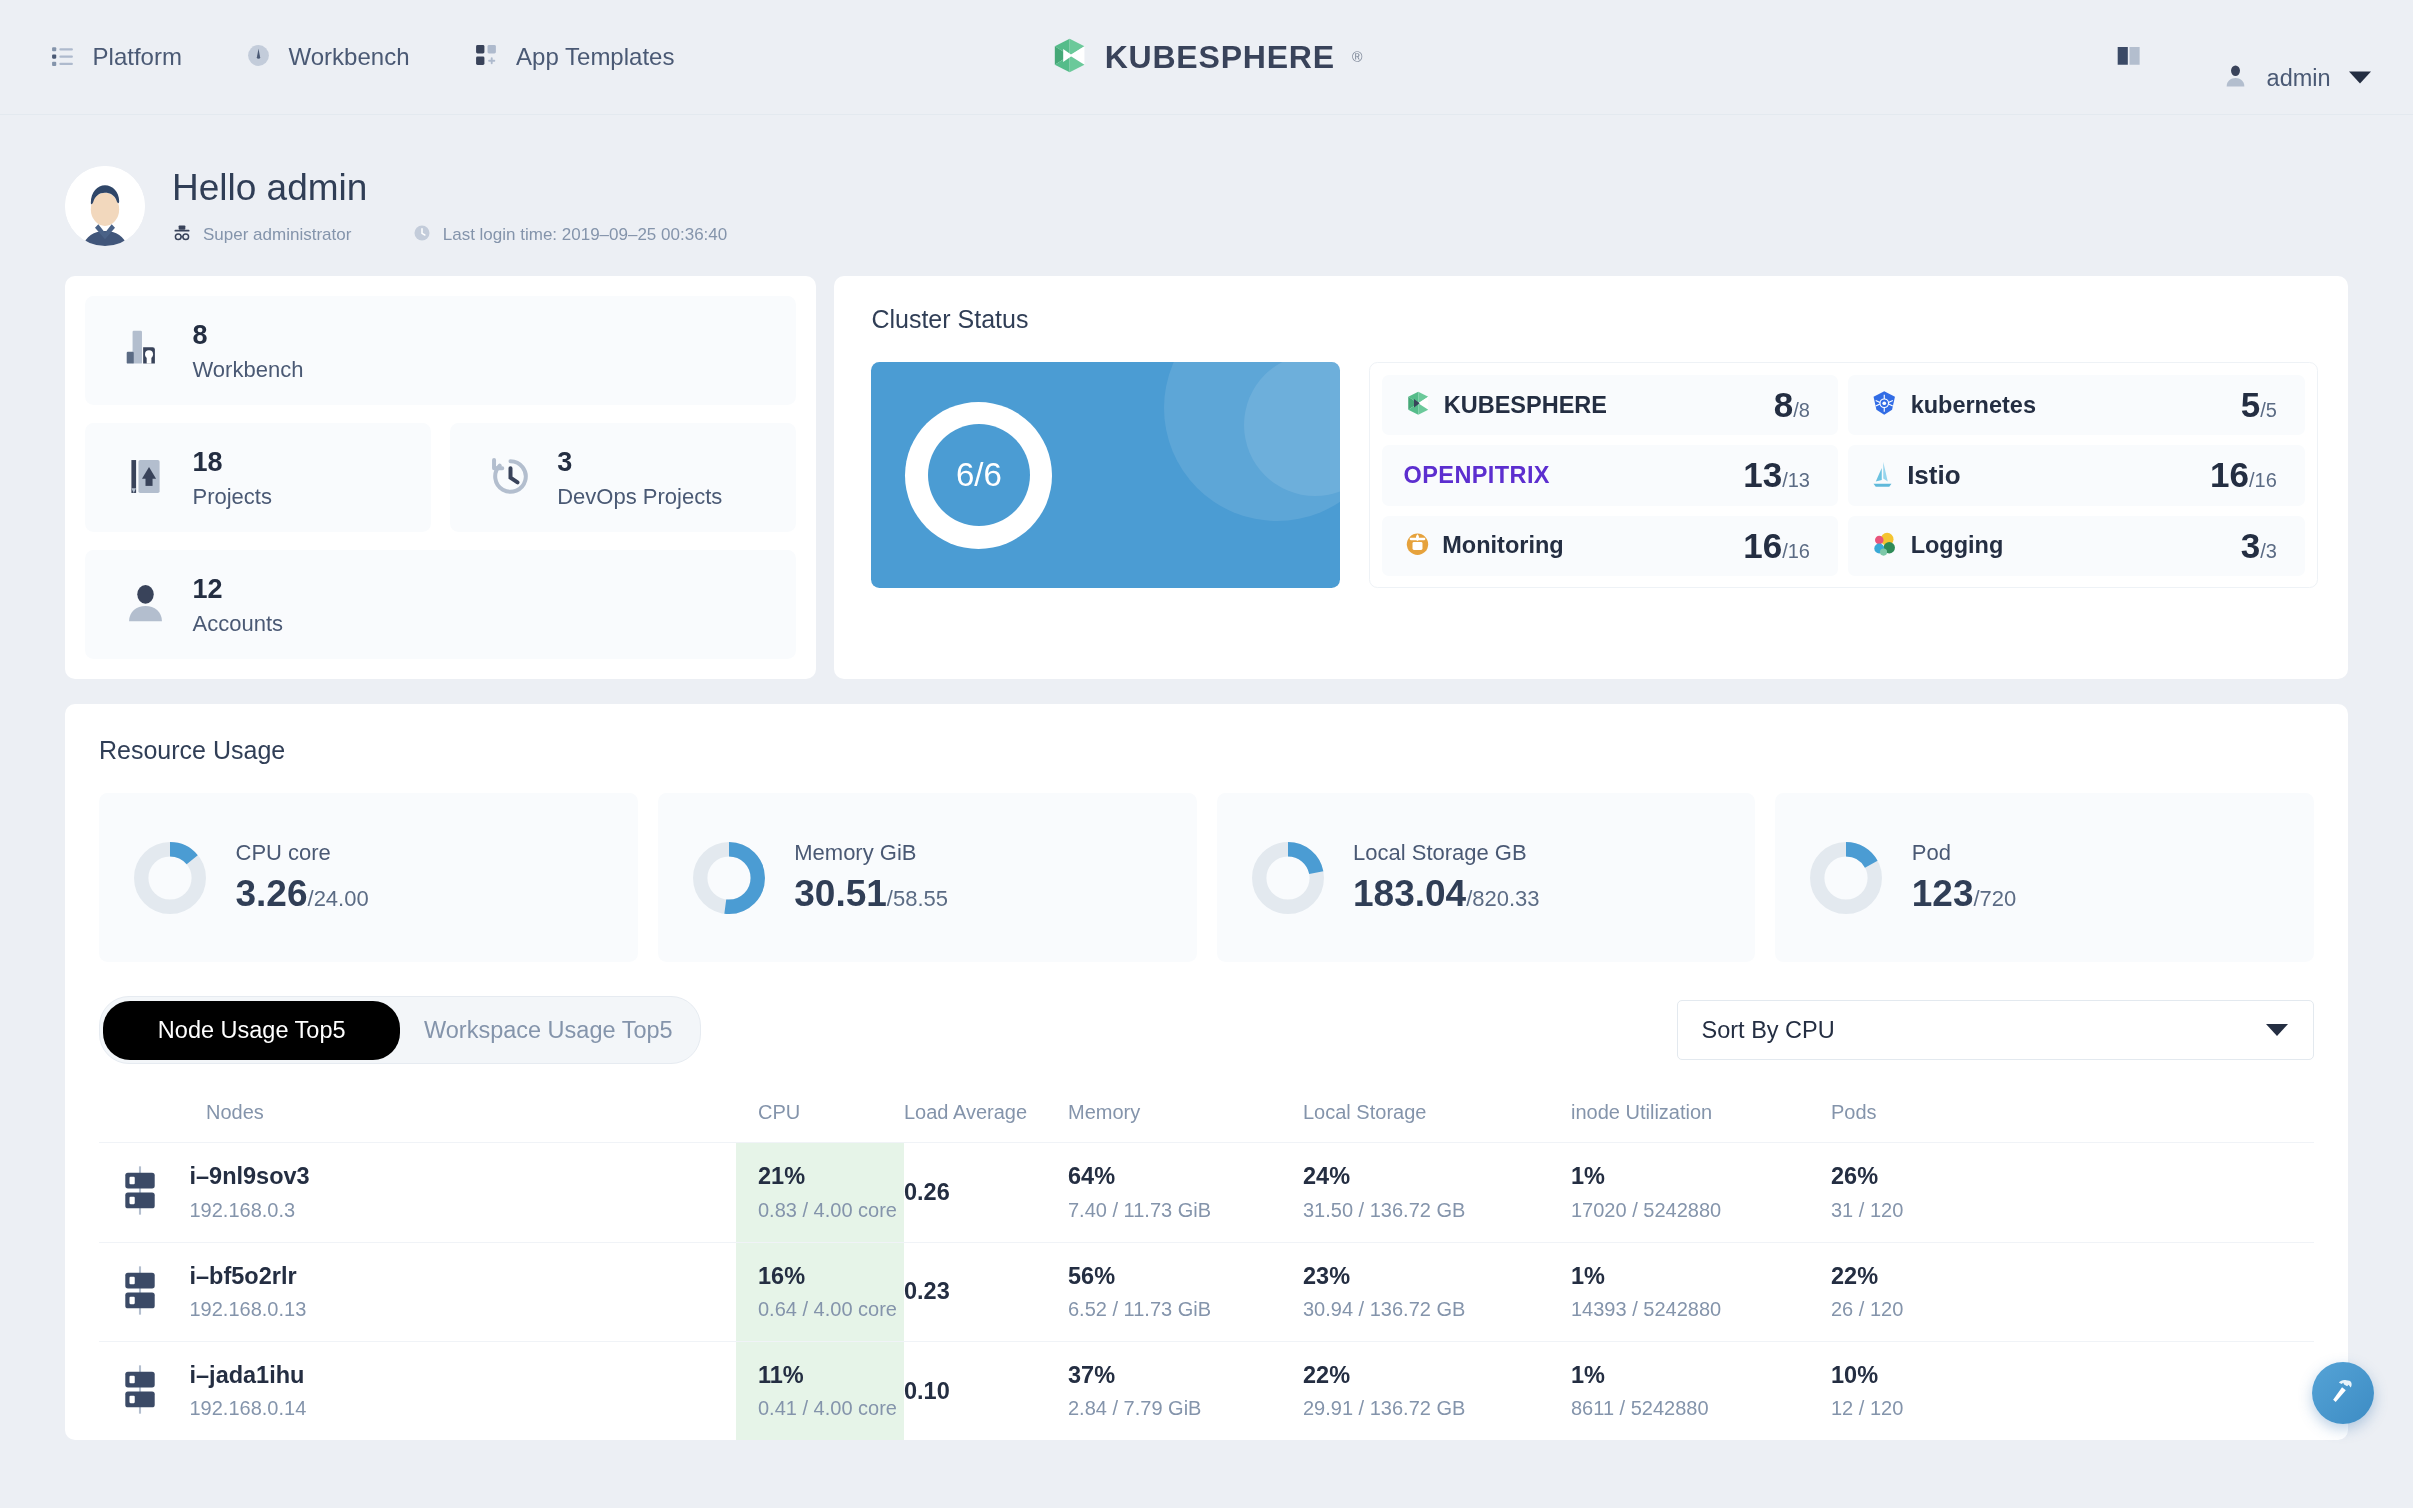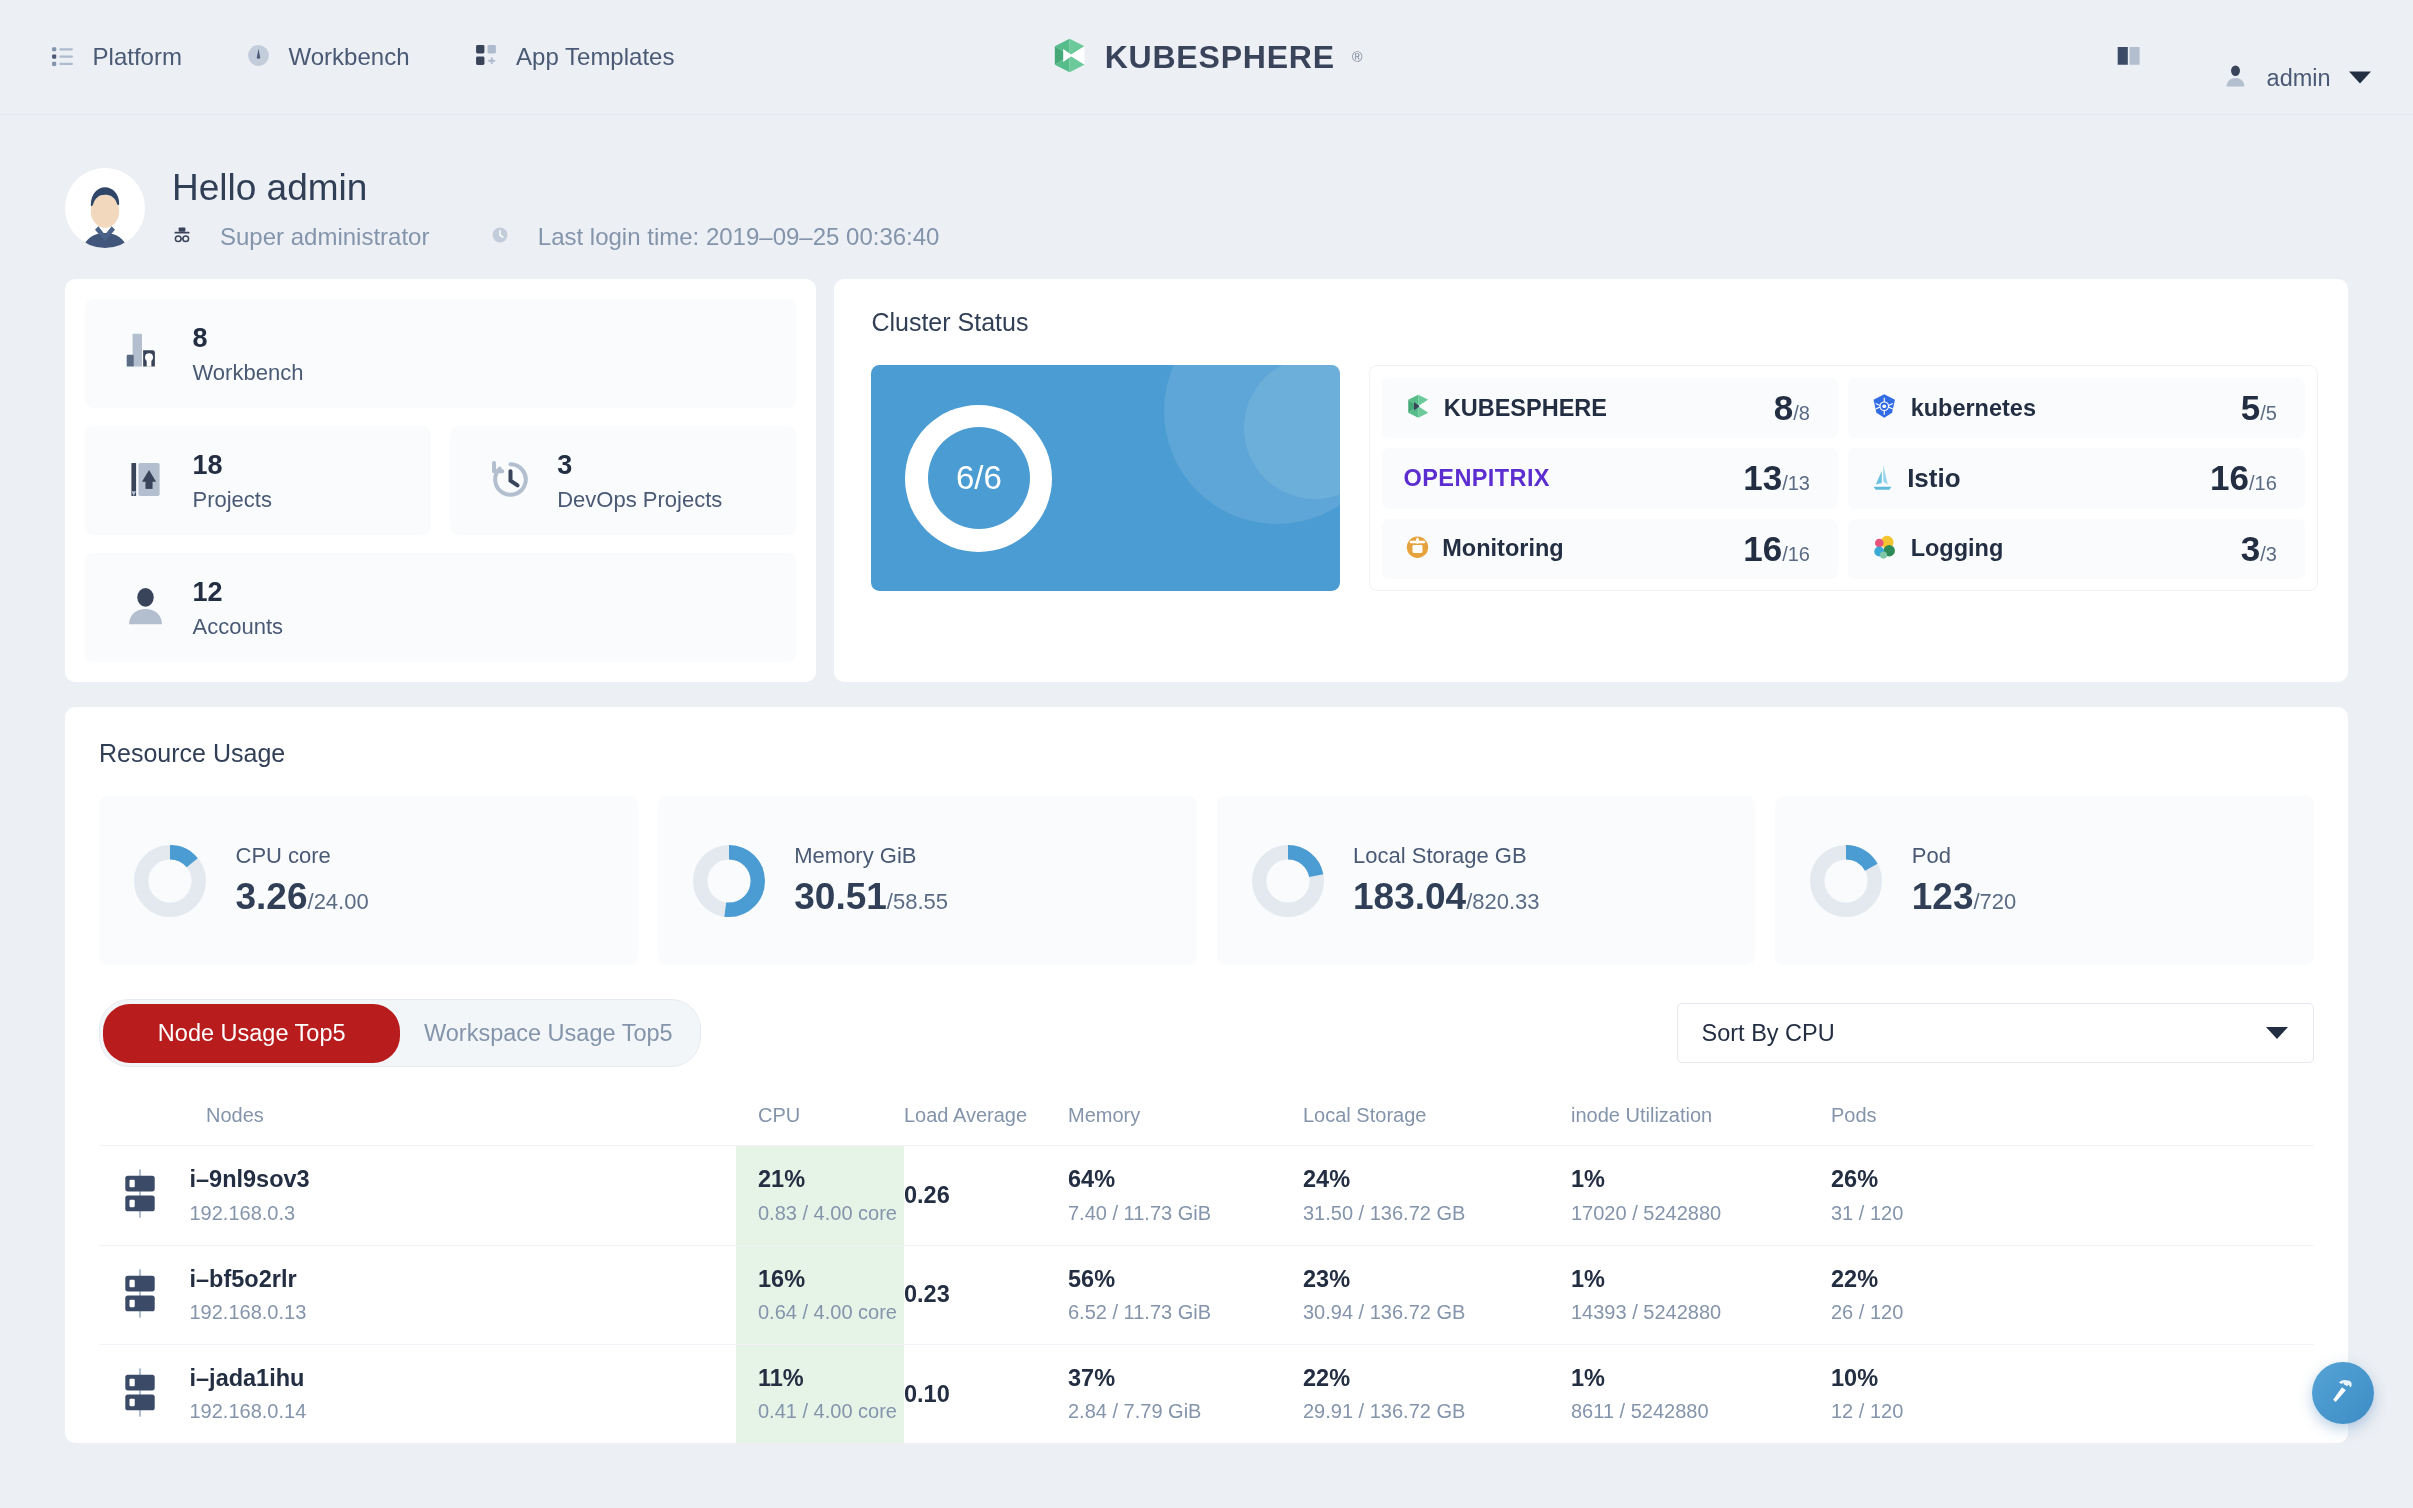--- a/index.html
+++ b/index.html
@@ -41,21 +41,21 @@
 
   
   .greeting { display: flex; align-items: center; gap: 27px; padding: 50px 0 0 65px; }
   .avatar-big {
     width: 80px; height: 80px; border-radius: 50%;
     background: #fff; display: flex; align-items: center; justify-content: center;
     overflow: hidden; flex: none;
   }
   .greet-title { font-size: 37px; font-weight: normal; color: #303e56; line-height: 1.25; }
   .greet-sub { display: flex; align-items: center; gap: 11.7px; margin-top: 11.7px; }
-  .greet-sub .meta { display: flex; align-items: center; gap: 28px; font-size: 24px; color: #8494ab; }
+  .greet-sub .meta { display: flex; align-items: center; gap: 11px; font-size: 17px; color: #8494ab; }
   .greet-sub .gap { width: 37px; }
 
   
   .row-cards { display: flex; gap: 18.4px; padding: 28.5px 65px 0 65px; align-items: stretch; }
   .panel { background: #fff; border-radius: 10px; }
   .panel-left { width: 751px; padding: 20px; display: flex; flex-direction: column; gap: 18.4px; }
   .stat-tile {
     background: #f9fbfd; border-radius: 8.4px; display: flex; align-items: center;
     gap: 23.5px; padding: 22px 37px; flex: 1;
   }
@@ -124,21 +124,21 @@
   
   .ctrl-row { display: flex; align-items: center; justify-content: space-between; margin-top: 34px; }
   .tabs {
     display: flex; background: #f3f6f9; border: 0.8px solid #e6ebf1;
     border-radius: 30px; padding: 3.4px; width: 602px;
   }
   .tab {
     flex: 1; text-align: center; padding: 16px 0; font-size: 23.5px;
     border-radius: 27px; cursor: pointer; color: #8494ab;
   }
-  .tab.active { background: #b91c1c; color: #fff; }
+  .tab.active { background: #000000; color: #fff; }
   .sort-sel {
     width: 637px; height: 60px; border: 0.8px solid #e3e9ef; border-radius: 5px;
     background: #fff; display: flex; align-items: center; justify-content: space-between;
     padding: 0 25px 0 23.5px; font-size: 23.5px; color: #242e42; cursor: pointer;
   }
   .caret { width: 0; height: 0; border-left: 11px solid transparent; border-right: 11px solid transparent; border-top: 12.6px solid #242e42; }
 
   
   .tbl { width: 100%; border-collapse: collapse; margin-top: 18.4px; }
   .tbl th {

